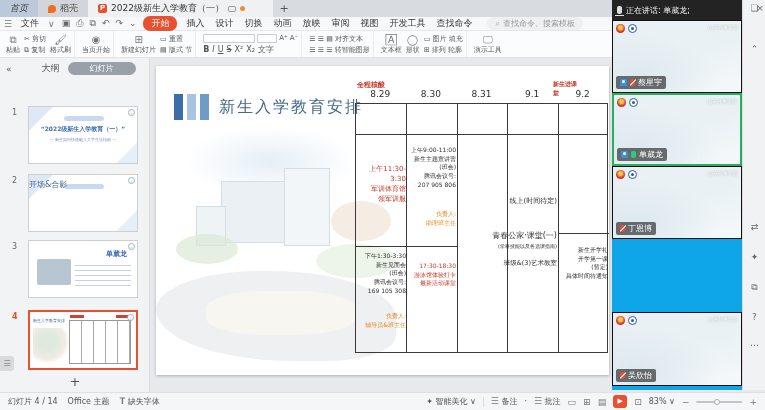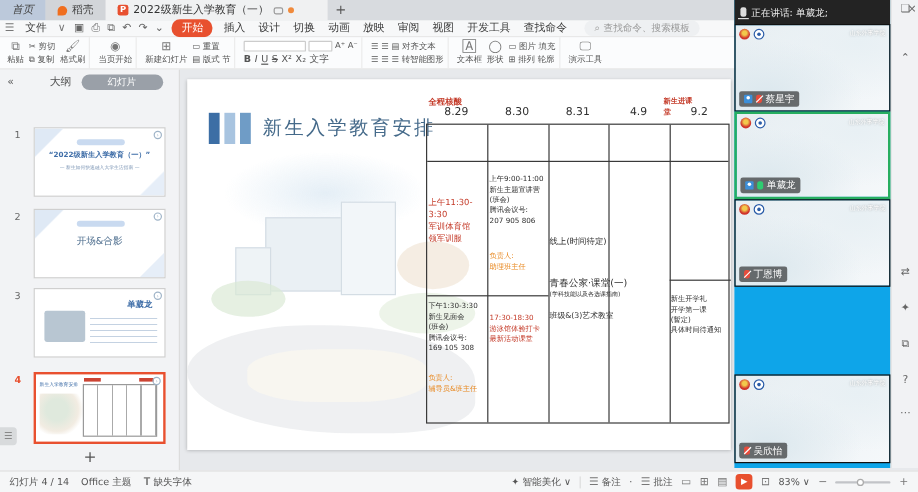--- a/index.html
+++ b/index.html
@@ -44,21 +44,21 @@
   .thumbwrap{position:absolute;left:0;top:22px;width:150px;height:292px;overflow:hidden;}
   .thumb{position:absolute;left:28px;width:110px;height:58px;background:#fff;border:1px solid #cfcfcf;overflow:hidden;}
   .thumb.sel{border:2px solid #e8502f;}
   .tnum{position:absolute;left:12px;font-size:8px;color:#666;}
   .tnum.sel{color:#e8502f;font-weight:bold;}
   .tcircle{position:absolute;right:2px;top:2px;width:7px;height:7px;border:1px solid #9fb4c8;border-radius:50%;color:#9fb4c8;font-size:5px;line-height:6px;text-align:center;}
   .tdiag{position:absolute;inset:0;background:linear-gradient(135deg,#dfe9f5 14%,rgba(255,255,255,0) 15%),linear-gradient(315deg,#e6eef8 12%,rgba(255,255,255,0) 13%);}
   .t1title{position:absolute;left:0;right:0;top:18px;text-align:center;font-size:6px;color:#3f6ea8;font-weight:bold;}
   .t1sub{position:absolute;left:0;right:0;top:30px;text-align:center;font-size:4px;color:#7d96b5;}
   .t1band{position:absolute;left:35px;top:9px;width:40px;height:5px;background:#c9daf0;border-radius:3px;}
-  .t2title{position:absolute;left:0;right:0;top:20px;text-align:center;font-size:8px;color:#4a6b8c;}
+  .t2title{position:absolute;left:0;right:0;top:4px;text-align:left;font-size:8px;color:#4a6b8c;}
   .t3name{position:absolute;right:10px;top:8px;font-size:7px;color:#3f6ea8;font-weight:bold;}
   .t3photo{position:absolute;left:8px;top:18px;width:34px;height:26px;background:#b8c6d2;border-radius:2px;}
   .t3lines{position:absolute;right:6px;top:20px;width:56px;height:26px;background:repeating-linear-gradient(#0000 0 4px,#c4d2e2 4px 5px);}
   .t4grid{position:absolute;right:5px;top:8px;width:62px;height:44px;border:1px solid #999;background:repeating-linear-gradient(90deg,#0000 0 11px,#aaa 11px 12px);}
   .t4red{position:absolute;right:52px;top:3px;width:14px;height:3px;background:#cc4433;}
   .t4red2{position:absolute;right:8px;top:3px;width:12px;height:3px;background:#cc4433;}
   .t4title{position:absolute;left:3px;top:6px;font-size:4px;color:#3f6ea8;}
   .t4ill{position:absolute;left:3px;top:16px;width:36px;height:34px;background:radial-gradient(circle at 40% 40%,#dfe9dd 30%,#f2ece2 60%,#fff 75%);}
   .plus{position:absolute;left:0;width:150px;text-align:center;top:316px;font-size:13px;color:#555;}
   .handle{position:absolute;left:0;top:298px;width:14px;height:15px;background:#d8dadc;border-radius:0 3px 3px 0;color:#888;font-size:8px;text-align:center;line-height:15px;}
@@ -80,21 +80,21 @@
   .hwred{color:#c43a28;}
   .hworange{color:#e8871e;}
   .note{position:absolute;top:0;font-size:7px;font-weight:bold;transform:rotate(-1deg);}
   .dates{position:absolute;top:9px;left:0;width:253px;display:flex;}
   .dates span{width:50.6px;text-align:center;font-size:9px;}
   .grid{position:absolute;left:0;top:23px;width:253px;height:250px;border:1px solid #3a3a3a;}
   .vl{position:absolute;top:0;width:1px;height:100%;background:#3a3a3a;}
   .hl{position:absolute;height:1px;background:#3a3a3a;}
   .dayrow{position:absolute;left:0;top:0;width:100%;display:flex;}
   .dayrow span{width:20%;text-align:center;font-size:13px;line-height:30px;transform:rotate(-1deg);}
-  .cell{position:absolute;white-space:pre-line;text-align:left;line-height:1.45;}
+  .cell{position:absolute;white-space:pre-line;text-align:right;line-height:1.45;}
 
   .noteshint{position:absolute;left:0;top:318px;width:462px;height:16px;display:flex;align-items:center;gap:4px;color:#8a8a8a;font-size:8px;padding-left:6px;}
 
   
   .meet{position:absolute;left:612px;top:0;width:153px;height:390px;background:#0ea5e9;}
   .mhead{position:absolute;left:0;top:0;width:130px;height:20px;background:#232323;color:#eee;font-size:8px;display:flex;align-items:center;gap:4px;padding:0 5px;}
   .micglyph{width:5px;height:8px;background:#ddd;border-radius:2px;position:relative;}
   .micglyph::after{content:"";position:absolute;left:-2px;top:9px;width:9px;height:1px;background:#ddd;}
   .strip{position:absolute;right:0;top:0;width:23px;height:390px;background:#f1f2f4;border-left:1px solid #dcdcdc;color:#666;font-size:9px;text-align:center;}
   .strip div{position:absolute;left:0;width:23px;}
@@ -350,21 +350,21 @@
         <div class="blob" style="left:40px;top:165px;width:150px;height:44px;background:#f6f3ec;border-radius:40%;"></div>
       </div>
 
       <div class="sched">
         <div class="note hwred" style="left:2px;">全程核酸</div>
         <div class="note hwred" style="left:198px;font-size:6px;">新生进课堂</div>
         <div class="dates hw">
           <span>8.29</span>
             <span>8.30</span>
             <span>8.31</span>
-            <span>4.9</span>
+            <span>9.1</span>
             <span>9.2</span>
         </div>
         <div class="grid">
           <div class="vl" style="left:50px;"></div>
           <div class="vl" style="left:101px;"></div>
           <div class="vl" style="left:151px;"></div>
           <div class="vl" style="left:202px;"></div>
           <div class="hl" style="left:0;top:30px;width:100%;"></div>
           <div class="hl" style="left:0;top:142px;width:101px;"></div>
           <div class="hl" style="left:202px;top:129px;width:51px;"></div>

